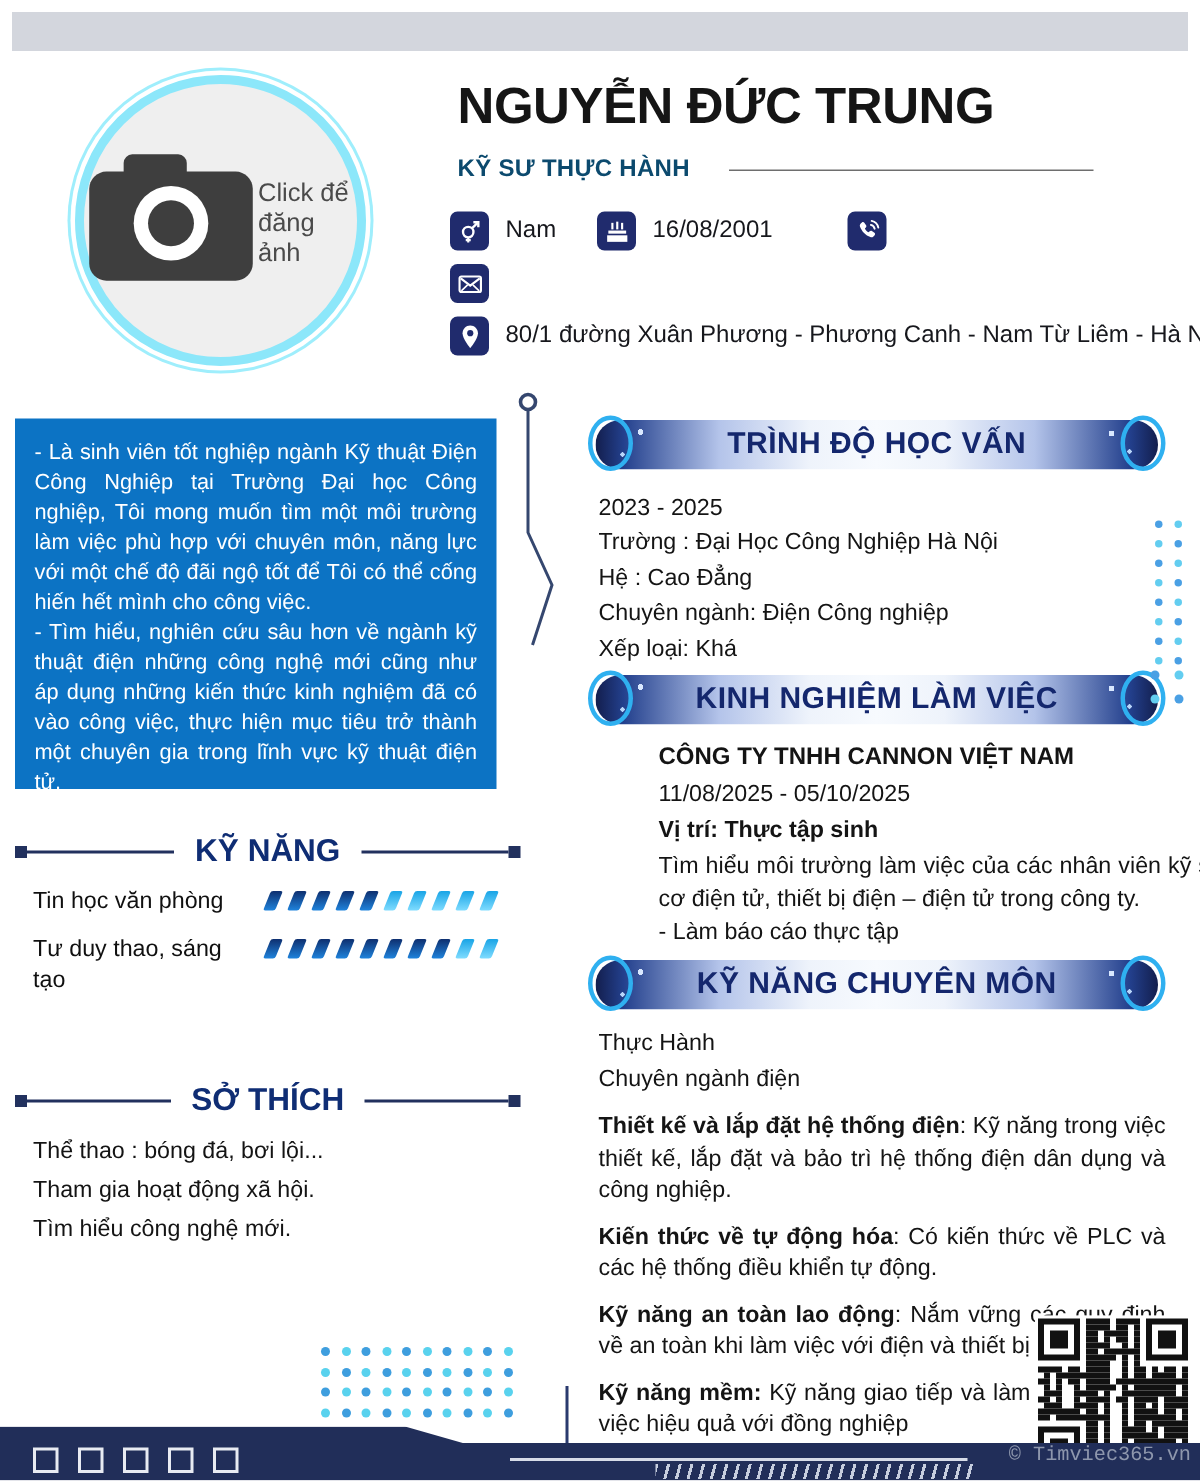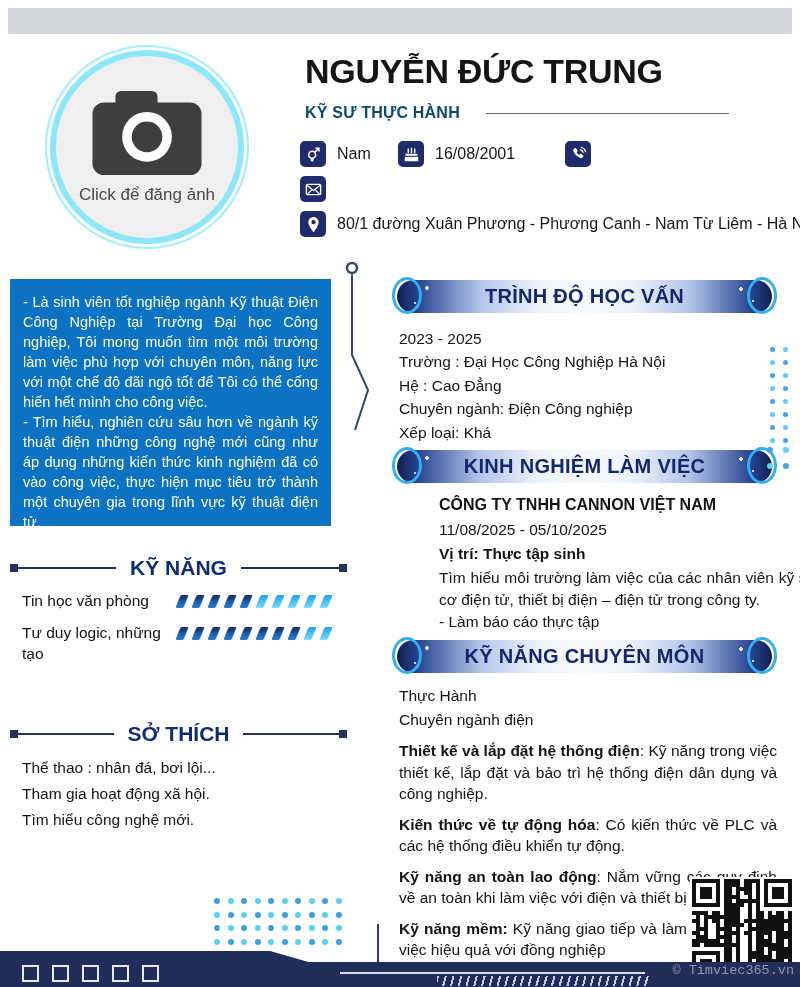--- a/index.html
+++ b/index.html
@@ -4,21 +4,21 @@
 <style>
   html,body{margin:0;padding:0;background:#ffffff;}
   .page{position:relative;width:800px;height:987px;background:#fff;font-family:"Liberation Sans",sans-serif;overflow:hidden;}
 
   
   .topbar{position:absolute;left:8px;top:8px;width:784px;height:26px;background:#d3d6dd;}
 
   
   .photo{position:absolute;left:50px;top:50px;width:182px;height:182px;border-radius:50%;
     background:#efefef;border:6px solid #8ce7fa;box-shadow:0 0 0 3px #ffffff,0 0 0 5px #9feefc;
-    display:flex;flex-direction:column;align-items:center;justify-content:center;cursor:pointer;}
+    display:flex;flex-direction:row;align-items:center;justify-content:space-between;cursor:pointer;}
   .photo-label{color:#4a4a4a;font-size:17px;margin-top:4px;}
 
   
   .name{position:absolute;left:305px;top:52px;font-size:34px;font-weight:bold;color:#151515;letter-spacing:-0.3px;}
   .role-row{position:absolute;left:305px;top:104px;width:445px;display:flex;align-items:center;}
   .role{font-size:16px;font-weight:bold;color:#0c4a6e;letter-spacing:0.2px;white-space:nowrap;}
   .role-line{height:1px;background:#6e6e6e;width:243px;margin-left:26px;}
 
   .info-item{position:absolute;display:flex;align-items:center;gap:11px;font-size:16px;color:#16171c;white-space:nowrap;}
   .badge{width:26px;height:26px;min-width:26px;background:#202b6d;border-radius:5px;display:flex;align-items:center;justify-content:center;}
@@ -193,34 +193,34 @@
     <span class="ttl">KỸ NĂNG</span>
     <span class="ln"></span>
     <span class="sq"></span>
   </div>
   <div class="skills" id="skills">
       <div class="skill-row">
         <div class="skill-label">Tin học văn phòng</div>
         <div class="slashes"><span class="sl d"></span><span class="sl d"></span><span class="sl d"></span><span class="sl d"></span><span class="sl d"></span><span class="sl l"></span><span class="sl l"></span><span class="sl l"></span><span class="sl l"></span><span class="sl l"></span></div>
       </div>
       <div class="skill-row">
-        <div class="skill-label">Tư duy logic, những tạo</div>
+        <div class="skill-label">Tư duy thao, sáng tạo</div>
         <div class="slashes"><span class="sl d"></span><span class="sl d"></span><span class="sl d"></span><span class="sl d"></span><span class="sl d"></span><span class="sl d"></span><span class="sl d"></span><span class="sl d"></span><span class="sl l"></span><span class="sl l"></span></div>
       </div>
     </div>
 
   <div class="side-h" style="top:722px;">
     <span class="sq"></span>
     <span class="ln"></span>
     <span class="ttl">SỞ THÍCH</span>
     <span class="ln"></span>
     <span class="sq"></span>
   </div>
   <div class="hobbies" id="hobbies">
-      <div>Thể thao : nhân đá, bơi lội...</div>
+      <div>Thể thao : bóng đá, bơi lội...</div>
       <div>Tham gia hoạt động xã hội.</div>
       <div>Tìm hiểu công nghệ mới.</div>
     </div>
 
   <div class="banner" style="top:280px;">
     <span class="bttl">TRÌNH ĐỘ HỌC VẤN</span>
   </div>
   <div class="edu-lines" id="education">
       <div>2023 - 2025</div>
       <div>Trường : Đại Học Công Nghiệp Hà Nội</div>

